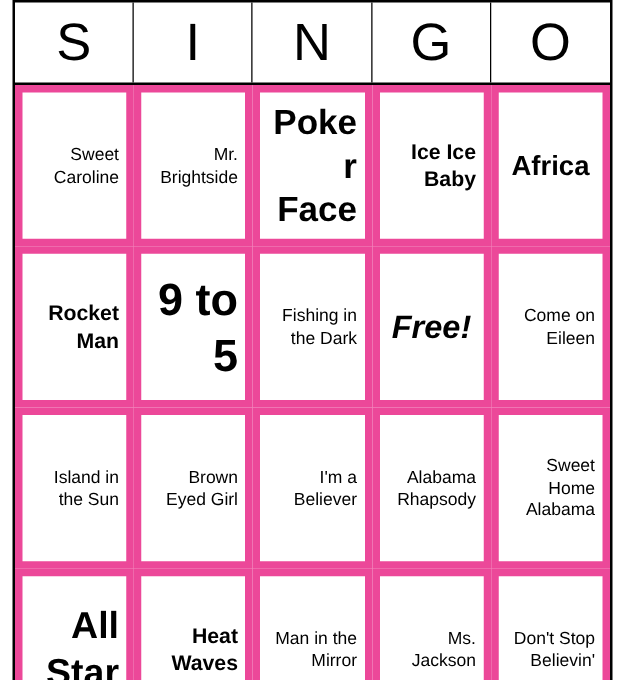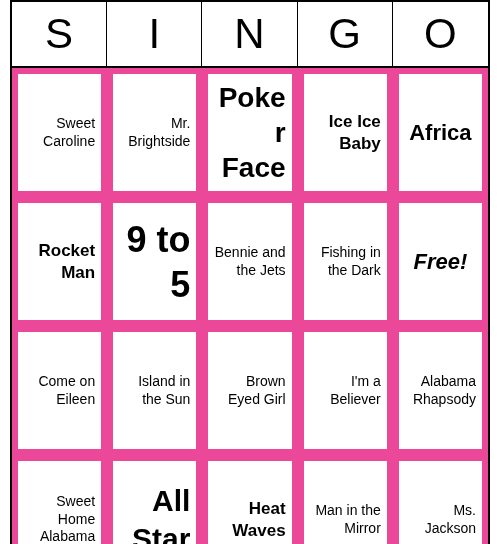--- a/index.html
+++ b/index.html
@@ -50,21 +50,21 @@
       align-items: center;
       justify-content: center;
       text-align: right;
       padding: 6px;
       font-size: 14px;
       line-height: 1.25;
       word-break: break-word;
     }
 
     .bingo-cell.free {
-      font-size: 22px;
+      font-size: 26px;
       font-weight: bold;
       font-style: italic;
     }
 
     .bingo-cell.large-text {
       font-size: 22px;
       font-weight: bold;
     }
 
     .bingo-cell.medium-text {
@@ -84,21 +84,20 @@
       <div class="bingo-header-cell">O</div>
     </div>
   <div class="bingo-grid">
   <div class="bingo-cell">Sweet Caroline</div>
       <div class="bingo-cell">Mr. Brightside</div>
       <div class="bingo-cell large-text" style="font-size: 28px; font-weight: bold;">Poker Face</div>
       <div class="bingo-cell medium-text">Ice Ice Baby</div>
       <div class="bingo-cell large-text">Africa</div>
       <div class="bingo-cell medium-text">Rocket Man</div>
       <div class="bingo-cell large-text" style="font-size: 36px; font-weight: bold;">9 to 5</div>
-      <div class="bingo-cell">Bennie and the Jets</div>
       <div class="bingo-cell">Fishing in the Dark</div>
       <div class="bingo-cell free">Free!</div>
       <div class="bingo-cell">Come on Eileen</div>
       <div class="bingo-cell">Island in the Sun</div>
       <div class="bingo-cell">Brown Eyed Girl</div>
       <div class="bingo-cell">I'm a Believer</div>
       <div class="bingo-cell">Alabama Rhapsody</div>
       <div class="bingo-cell">Sweet Home Alabama</div>
       <div class="bingo-cell large-text" style="font-size: 30px; font-weight: bold;">All Star</div>
       <div class="bingo-cell medium-text">Heat Waves</div>

